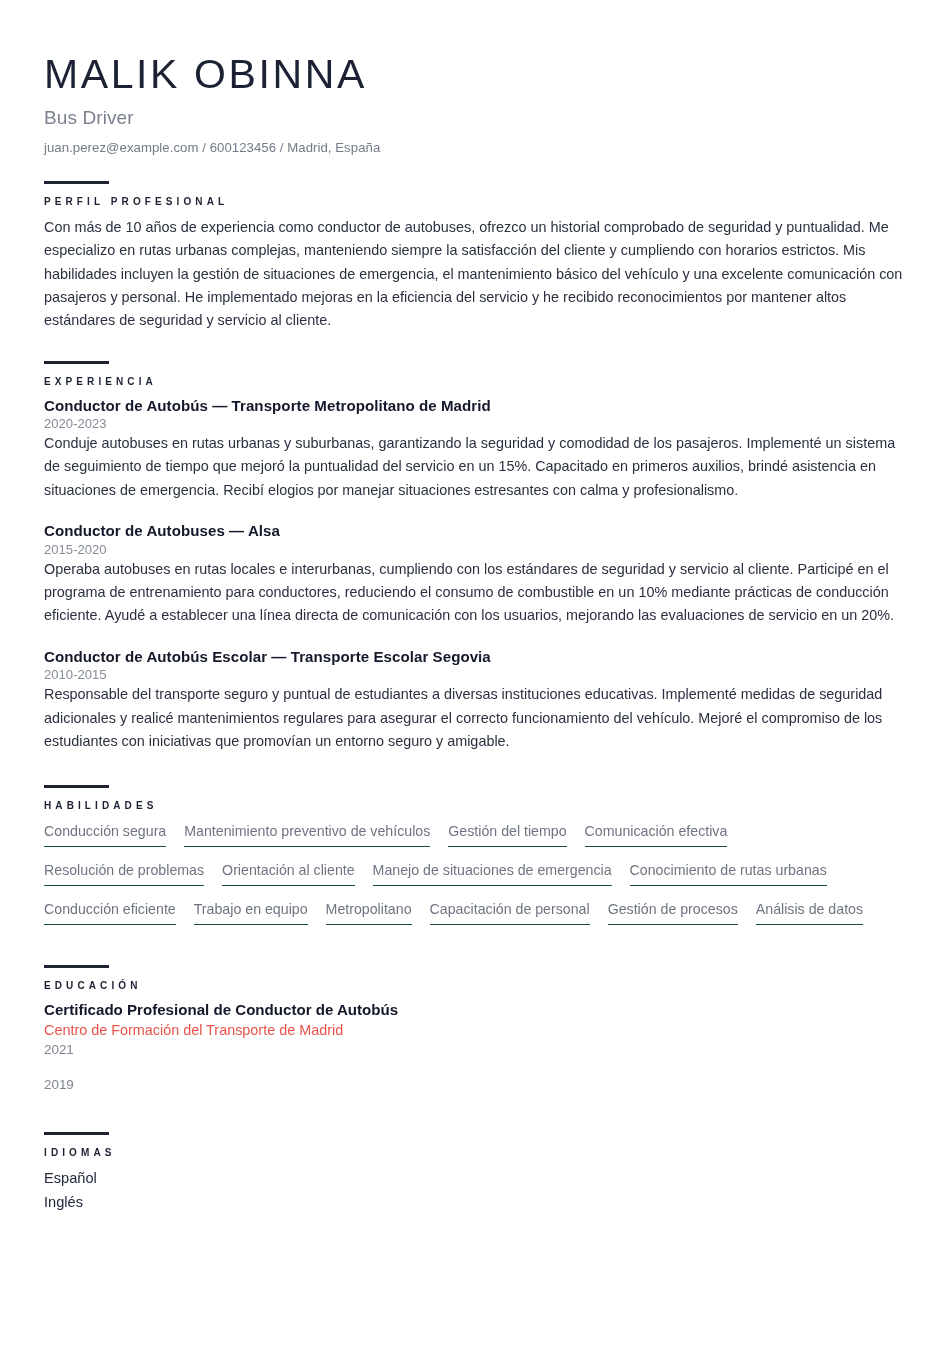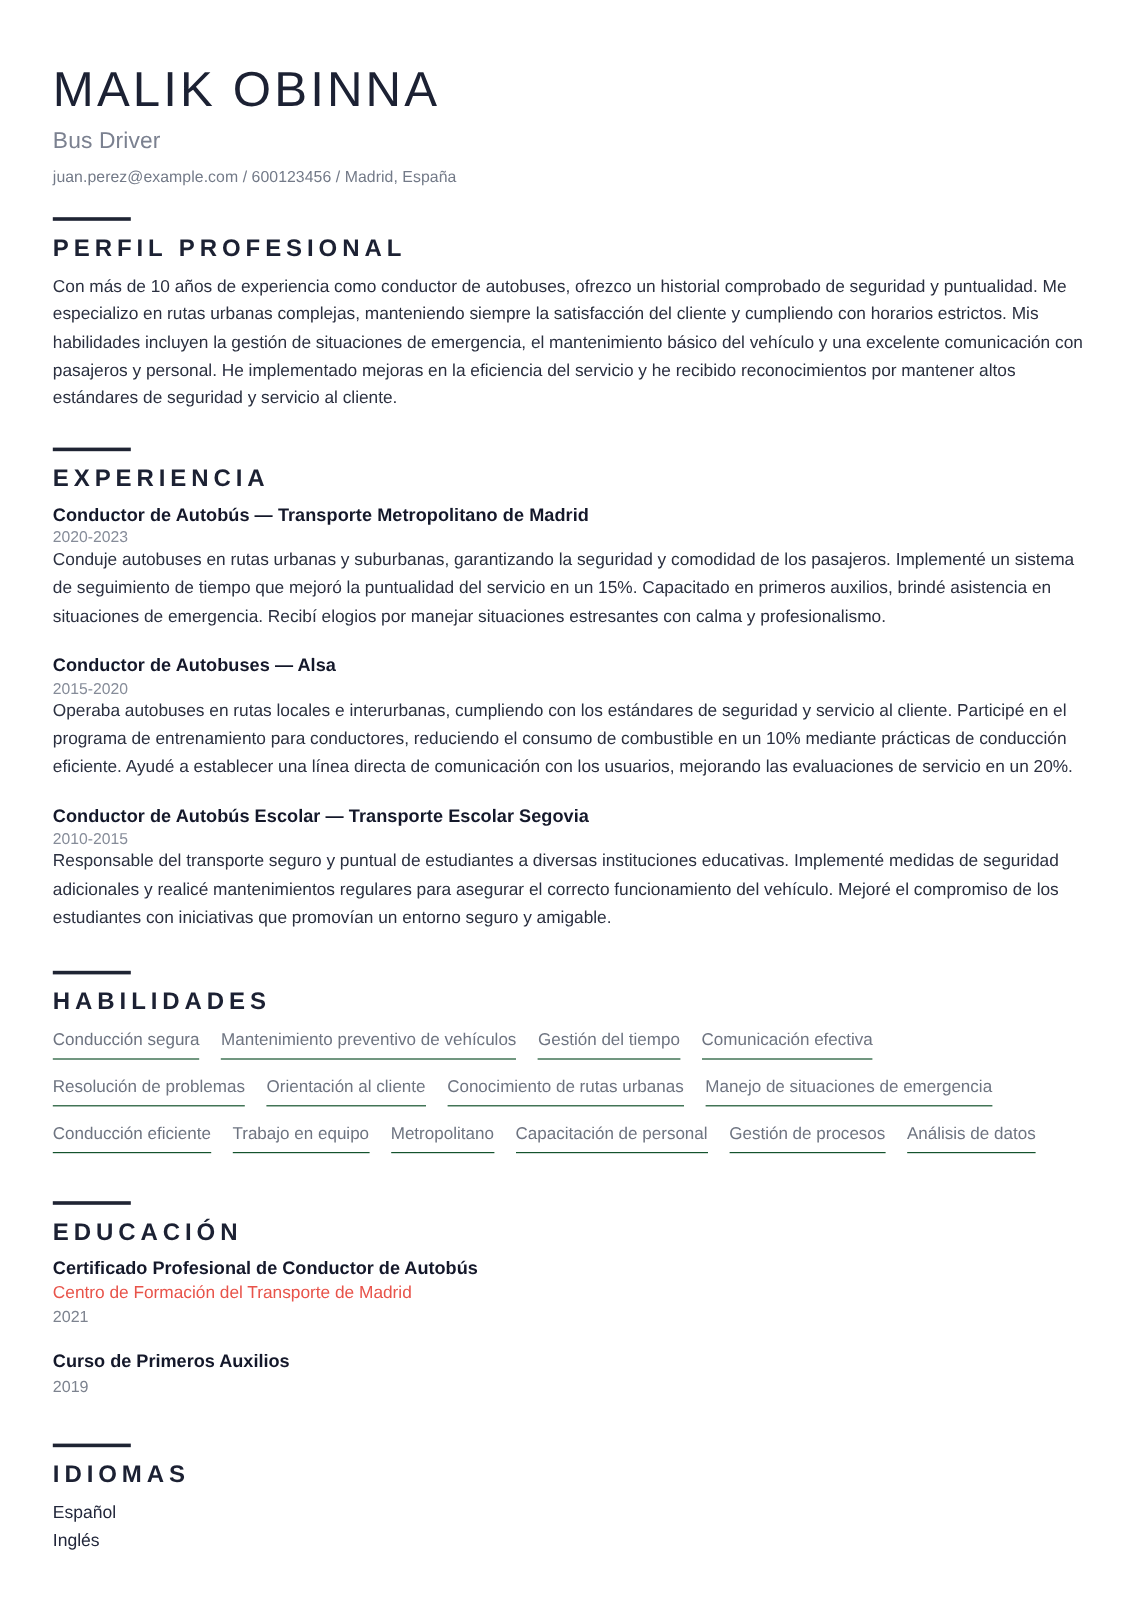--- a/index.html
+++ b/index.html
@@ -49,21 +49,21 @@
 
   
   .section { margin-top: 26px; }
   .rule {
     width: 65px;
     height: 3px;
     background: #1f2433;
     margin-bottom: 12px;
   }
   .sec-title {
-    font-size: 20px;
+    font-size: 10px;
     font-weight: 700;
     letter-spacing: 4.1px;
     color: #1c2133;
     margin-bottom: 9px;
   }
 
   p.body-text {
     font-size: 14.4px;
     line-height: 1.62;
     color: #2b3040;
@@ -180,43 +180,42 @@
   <div class="section sec-skills">
     <div class="rule"></div>
     <div class="sec-title">HABILIDADES</div>
     <div class="skills">
       <span class="skill">Conducción segura</span>
       <span class="skill">Mantenimiento preventivo de vehículos</span>
       <span class="skill">Gestión del tiempo</span>
       <span class="skill">Comunicación efectiva</span>
       <span class="skill">Resolución de problemas</span>
       <span class="skill">Orientación al cliente</span>
+      <span class="skill">Manejo de situaciones de emergencia</span>
       <span class="skill">Conocimiento de rutas urbanas</span>
-      <span class="skill">Manejo de situaciones de emergencia</span>
       <span class="skill">Conducción eficiente</span>
       <span class="skill">Trabajo en equipo</span>
       <span class="skill">Metropolitano</span>
       <span class="skill">Capacitación de personal</span>
       <span class="skill">Gestión de procesos</span>
       <span class="skill">Análisis de datos</span>
     </div>
   </div>
 
   <div class="section sec-education">
     <div class="rule"></div>
     <div class="sec-title">EDUCACIÓN</div>
 
     <div class="edu">
       <div class="edu-degree">Certificado Profesional de Conductor de Autobús</div>
       <div class="edu-school">Centro de Formación del Transporte de Madrid</div>
       <div class="edu-year">2021</div>
     </div>
 
     <div class="edu">
-      <div class="edu-degree">Curso de Primeros Auxilios</div>
       <div class="edu-year">2019</div>
     </div>
   </div>
 
   <div class="section sec-languages">
     <div class="rule"></div>
     <div class="sec-title">IDIOMAS</div>
     <div class="lang">Español</div>
     <div class="lang">Inglés</div>
   </div>

